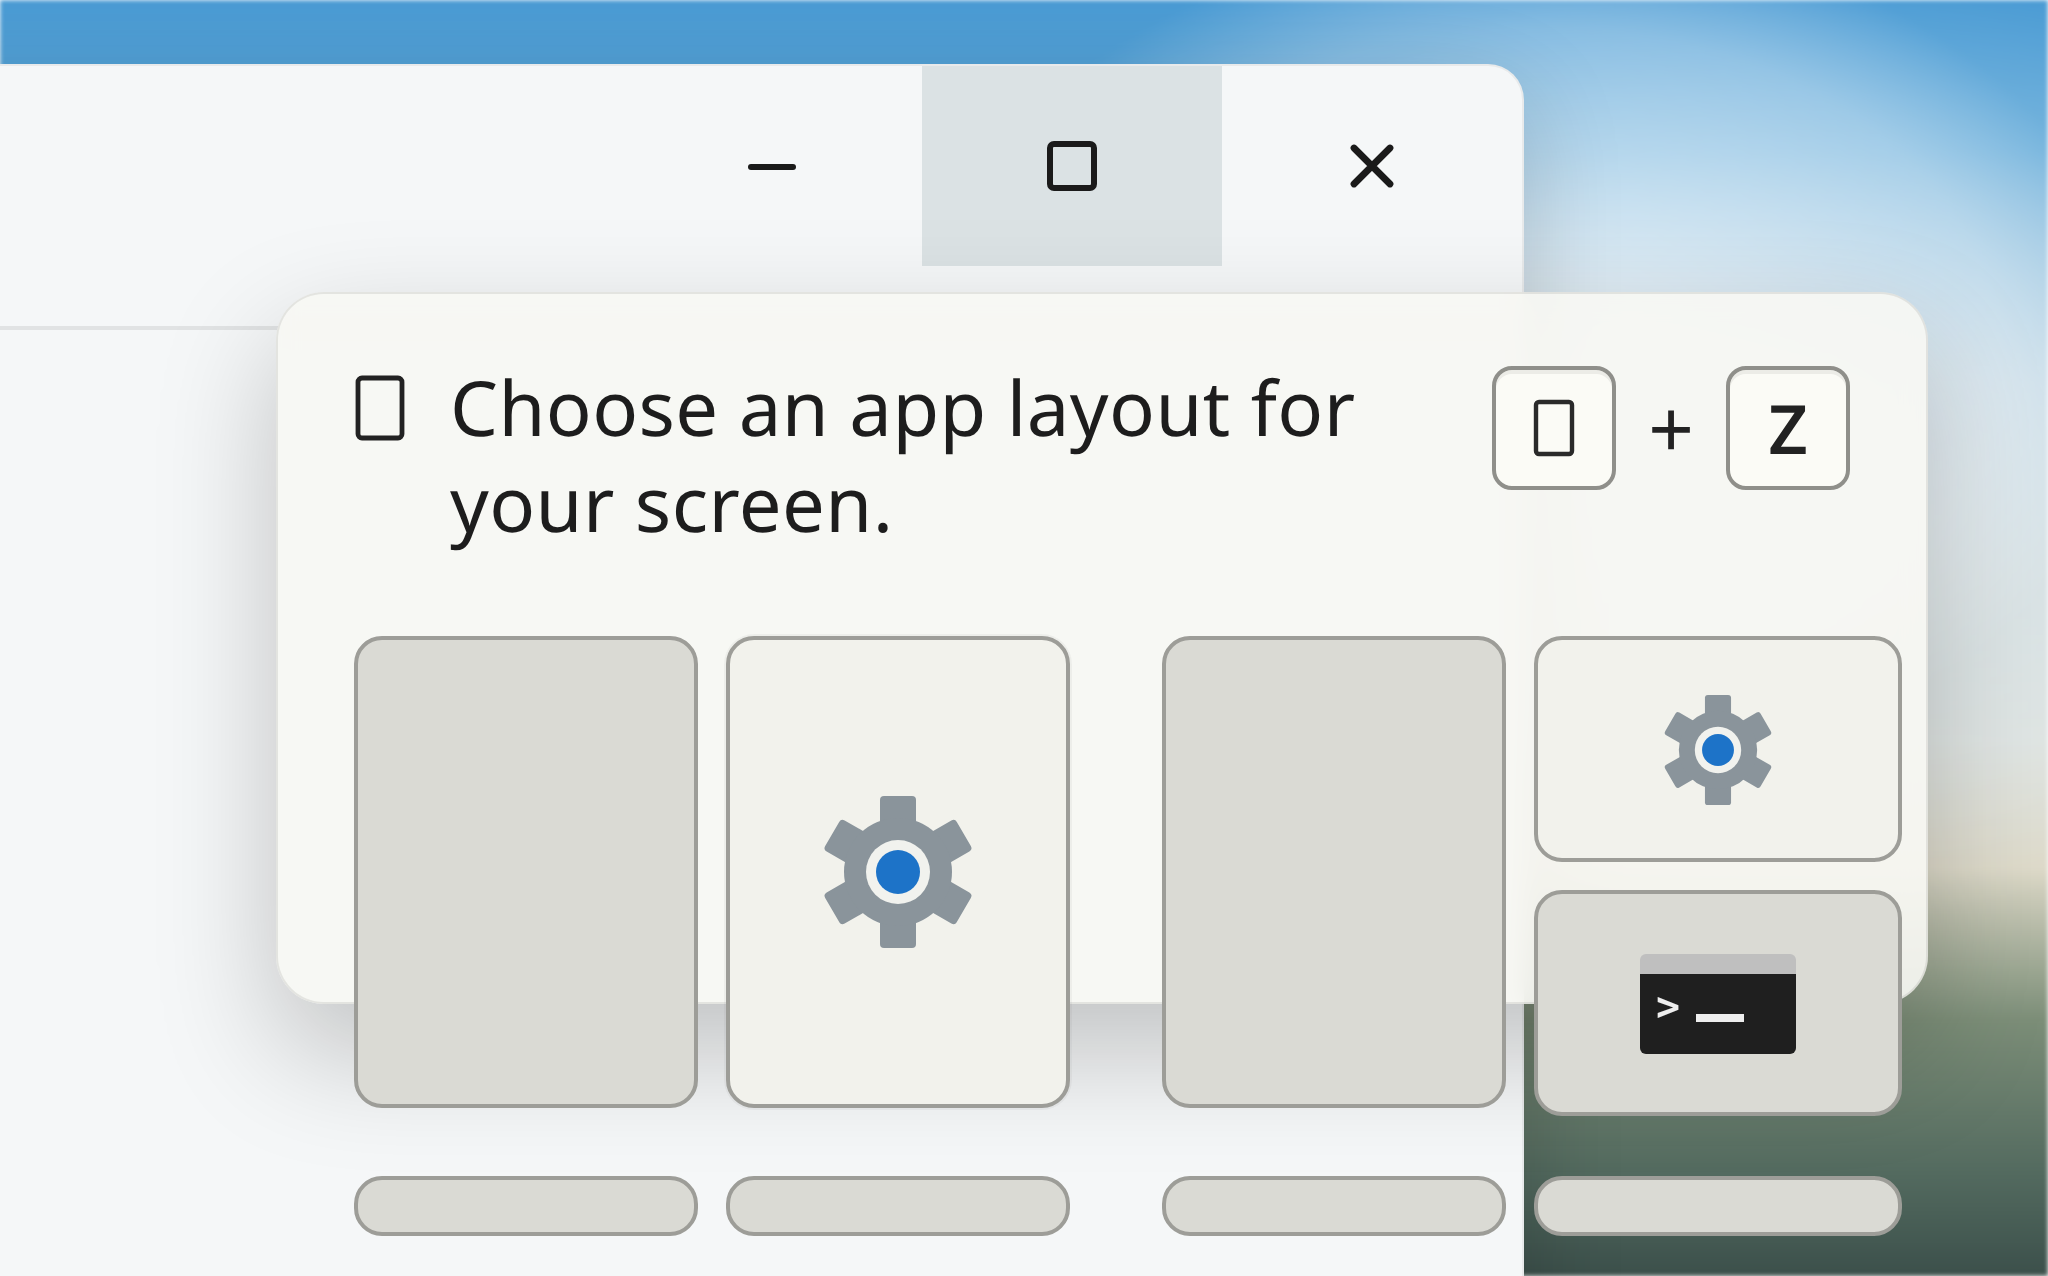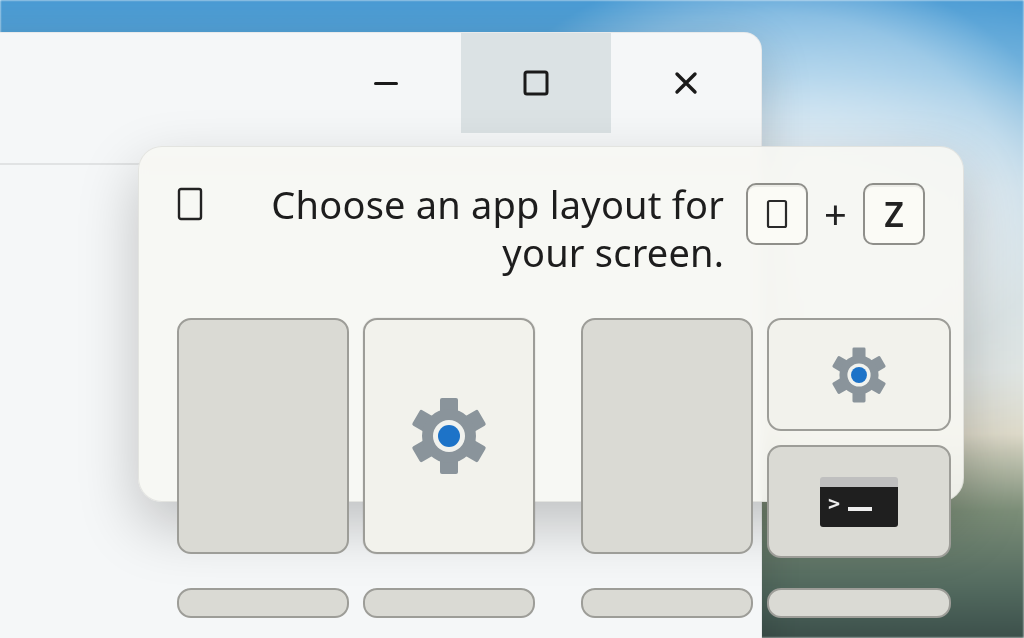--- a/index.html
+++ b/index.html
@@ -24,21 +24,21 @@
   .titlebar{position:absolute;top:0;right:0;height:100px;display:flex;align-items:stretch}
   .caption-btn{width:150px;display:flex;align-items:center;justify-content:center;color:#1a1a1a}
   .caption-btn.max{background:#dbe2e4}
   .caption-btn svg{display:block}
   .divider{position:absolute;top:130px;left:0;right:0;height:2px;background:rgba(0,0,0,.08)}
 
   
   .flyout{position:absolute;left:138px;top:146px;width:826px;height:356px;
     background:rgba(247,247,243,.90);border-radius:24px;border:1px solid rgba(0,0,0,.08);
     box-shadow:0 24px 60px rgba(0,0,0,.22);padding:34px 38px;box-sizing:border-box;
-    backdrop-filter:blur(6px);text-align:right;}
+    backdrop-filter:blur(6px);}
   .flyout-header{display:flex;align-items:flex-start;gap:22px}
   .hdr-icon{flex:0 0 auto;margin-top:6px;color:#222}
   .hdr-text{flex:1 1 auto;font-size:38px;line-height:1.25;color:#1d1d1d;letter-spacing:.2px}
   .hdr-keys{flex:0 0 auto;display:flex;align-items:center;gap:12px;margin-top:2px}
   .keycap{width:58px;height:58px;border-radius:10px;border:2px solid #8f8f8a;background:#fbfbf6;
     display:flex;align-items:center;justify-content:center;box-shadow:0 2px 0 rgba(0,0,0,.06) inset}
   .keycap-z{font-size:34px;font-weight:600;color:#222;line-height:1}
   .plus{font-size:40px;color:#222;line-height:1;padding:0 4px}
 
   .layouts{display:flex;gap:46px;margin-top:42px}

